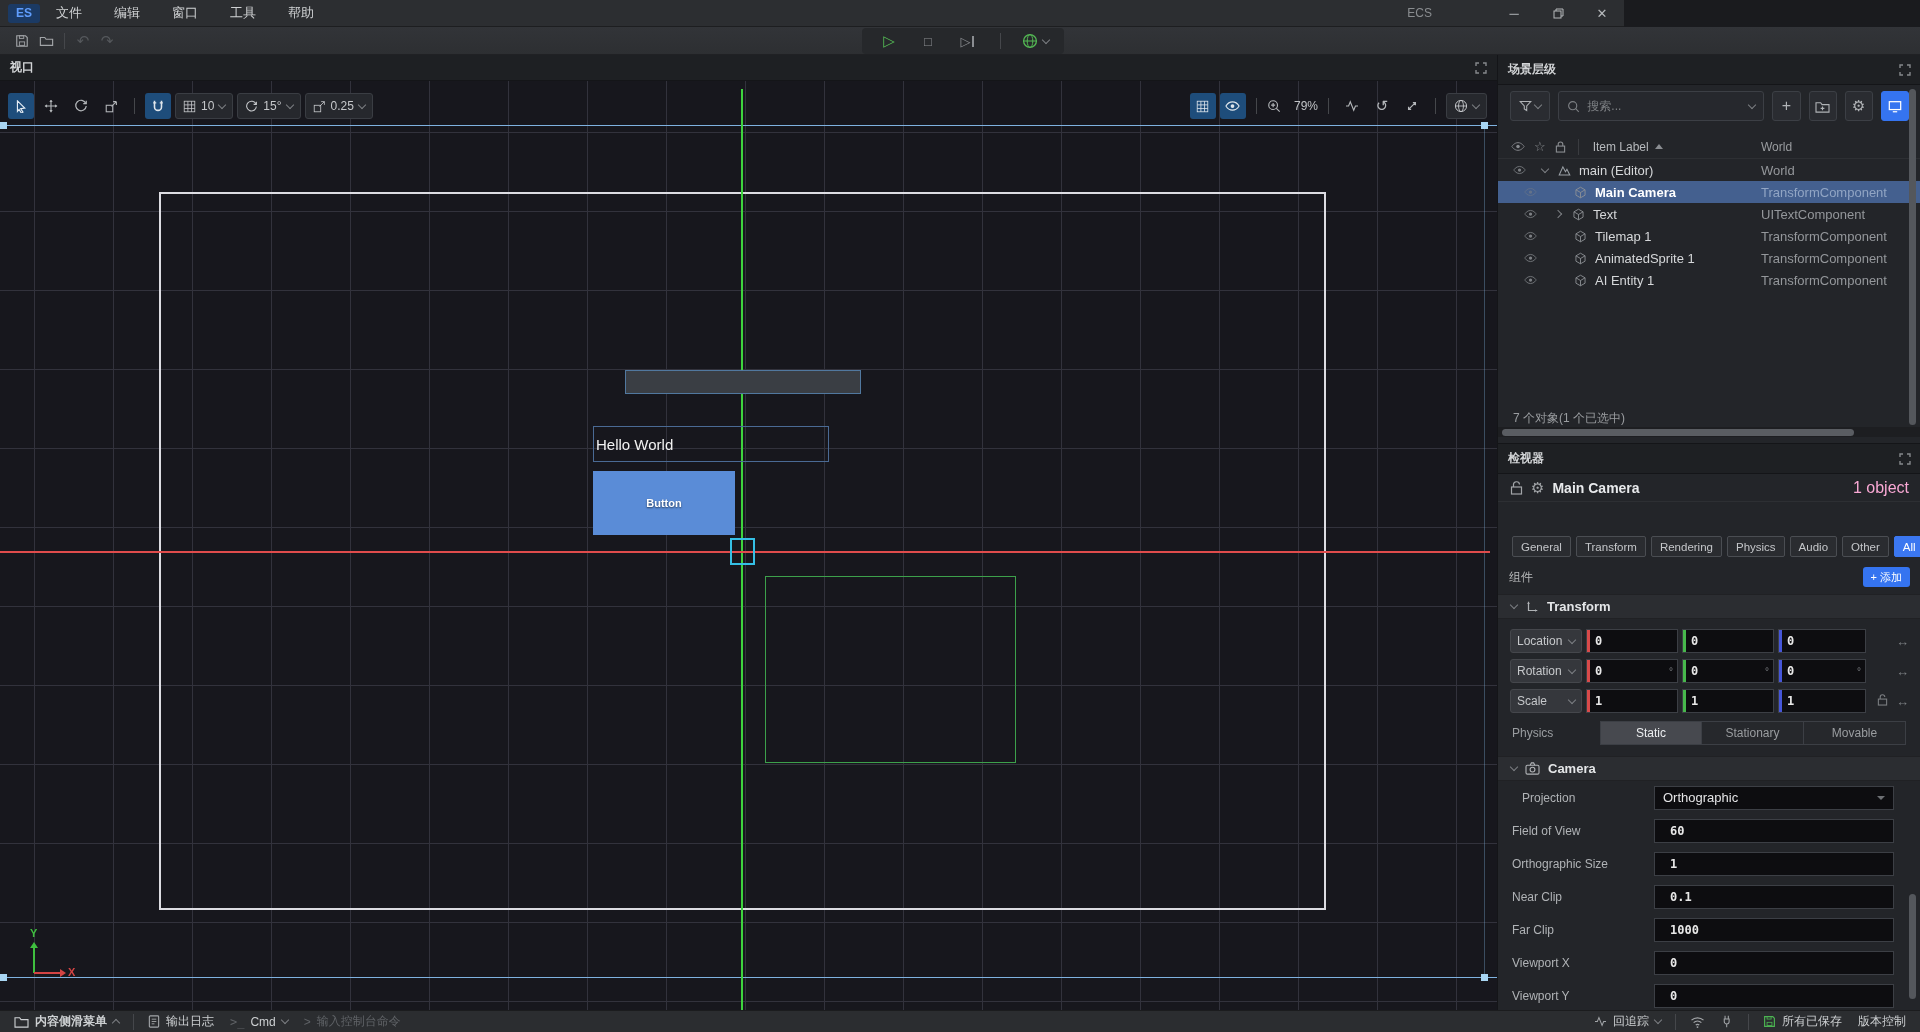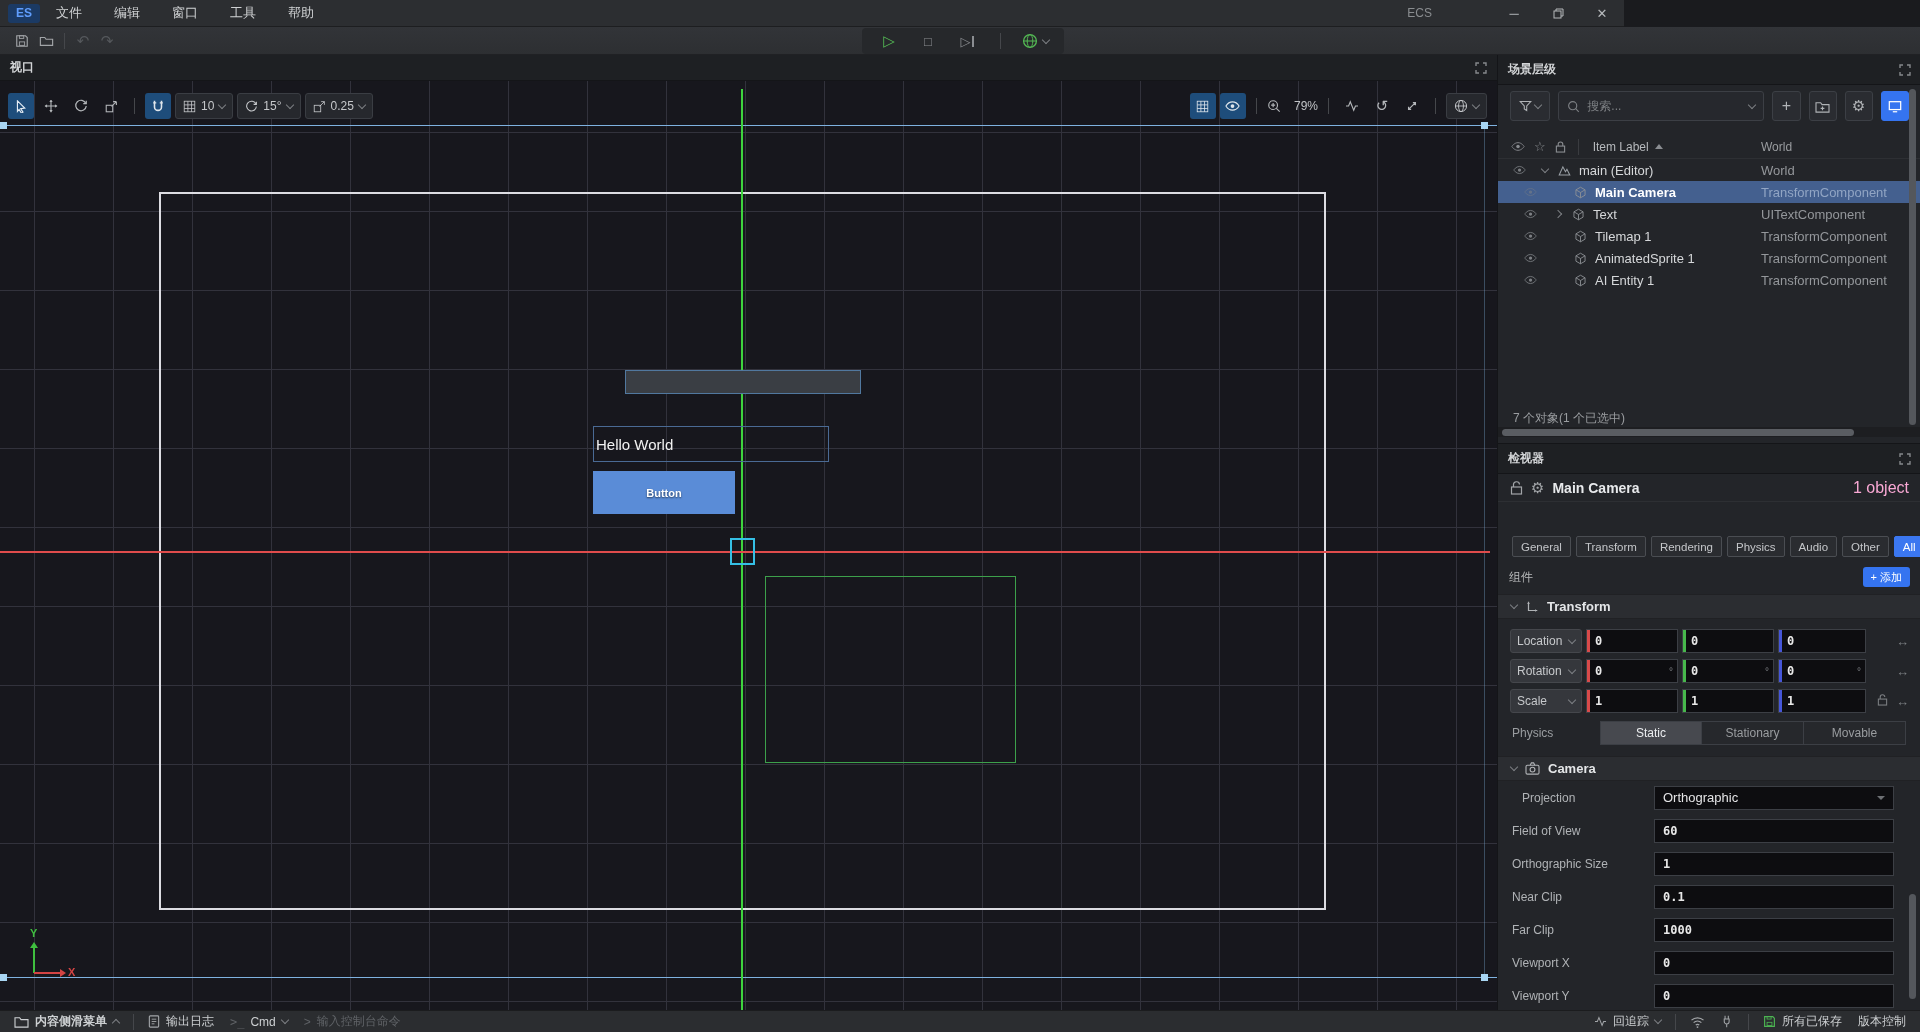--- a/index.html
+++ b/index.html
@@ -150,21 +150,21 @@
   .seg { display:flex; margin-left:14px; }
   .seg-btn { width:102px; height:24px; border:1px solid #3c3f45; background:#26282c; color:#9a9da0;
     display:flex; align-items:center; justify-content:center; font-size:12px; }
   .seg-btn + .seg-btn { border-left:none; }
   .seg-btn.active { background:#47494f; color:#eceef0; }
   .prop-row { position:absolute; left:0; width:423px; height:27px; display:flex; align-items:center; padding:0 14px; }
   .prop-label { color:#b0b3b6; font-size:12px; }
   .prop-ctl { position:absolute; left:156px; width:240px; height:24px; background:#0d0d10; border:1px solid #3c3f45;
     display:flex; align-items:center; }
   .prop-ctl input { flex:1; min-width:0; background:transparent; border:none; outline:none; color:#e8e8e8;
-    font-family:"DejaVu Sans Mono",monospace; font-size:12px; font-weight:bold; padding:0 8px; }
+    font-family:"DejaVu Sans Mono",monospace; font-size:12px; font-weight:bold; padding:0 15px; }
   .prop-ctl.dropdown { font-size:13px; color:#e4e4e6; padding:0 8px; justify-content:space-between;
     font-family:"Liberation Sans",sans-serif; }
   .drop-arrow { width:0; height:0; border-left:4px solid transparent; border-right:4px solid transparent;
     border-top:4px solid #6d7074; }
 
   
   #statusbar { position:absolute; left:0; top:1010px; width:1920px; height:22px; background:#2b2d30;
     border-top:1px solid #1b1c1e; display:flex; align-items:center; font-size:12px; }
   .sb-item { display:flex; align-items:center; gap:6px; padding:0 8px; color:#cdd0d2; }
   .sb-dim { color:#5f6266; }
@@ -253,21 +253,21 @@
 
     <div class="white-rect" style="left:159px; top:111px; width:1167px; height:718px;"></div>
 
     <div class="green-vline" style="left:741px; top:8px; height:921px;"></div>
     <div class="red-hline" style="left:0; top:470px; width:1490px;"></div>
 
     <div class="gray-rect" style="left:625px; top:289px; width:236px; height:24px;"></div>
     <div class="hello-box" style="left:593px; top:345px; width:236px; height:36px;">
       <span>Hello World</span>
     </div>
-    <div class="ui-button" style="left:593px; top:390px; width:142px; height:43px;">
+    <div class="ui-button" style="left:593px; top:390px; width:142px; height:64px;">
       <span>Button</span>
     </div>
     <div class="cyan-square" style="left:730px; top:457px; width:25px; height:27px;"></div>
     <div class="green-rect" style="left:765px; top:495px; width:251px; height:187px;"></div>
 
     <div class="axis-y-line" style="left:33px; top:866px; height:26px;"></div>
     <div class="arrow-up" style="left:30px; top:861px;"></div>
     <div class="axis-label-y" style="left:30px; top:846px;">Y</div>
     <div class="axis-x-line" style="left:34px; top:891px; width:26px;"></div>
     <div class="arrow-right" style="left:60px; top:888px;"></div>

